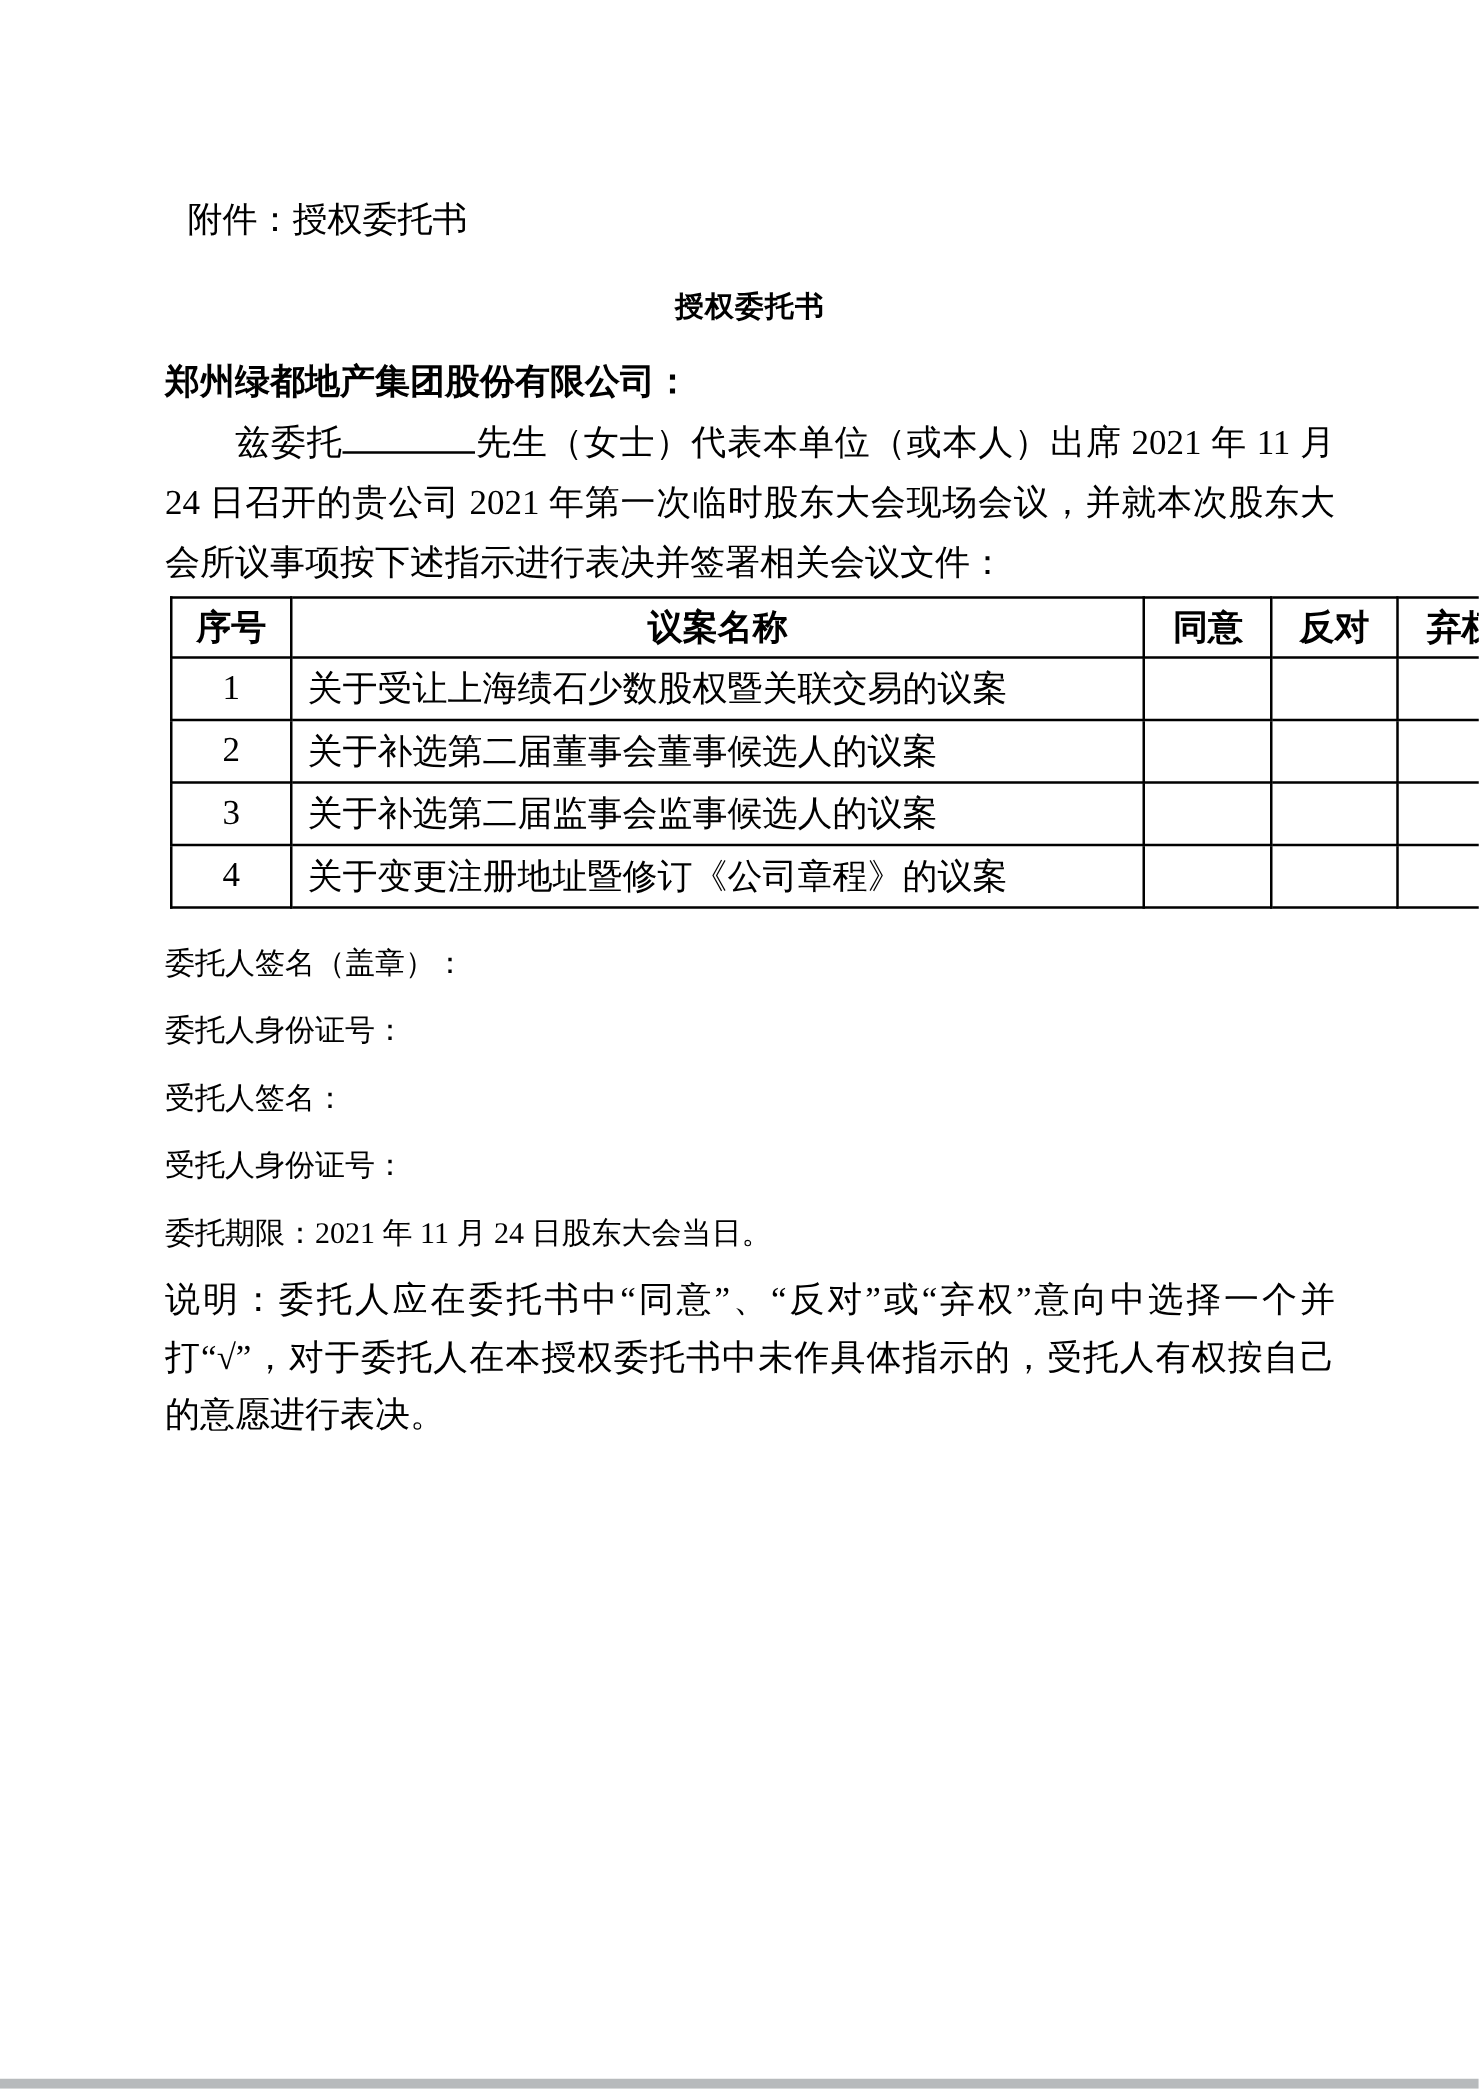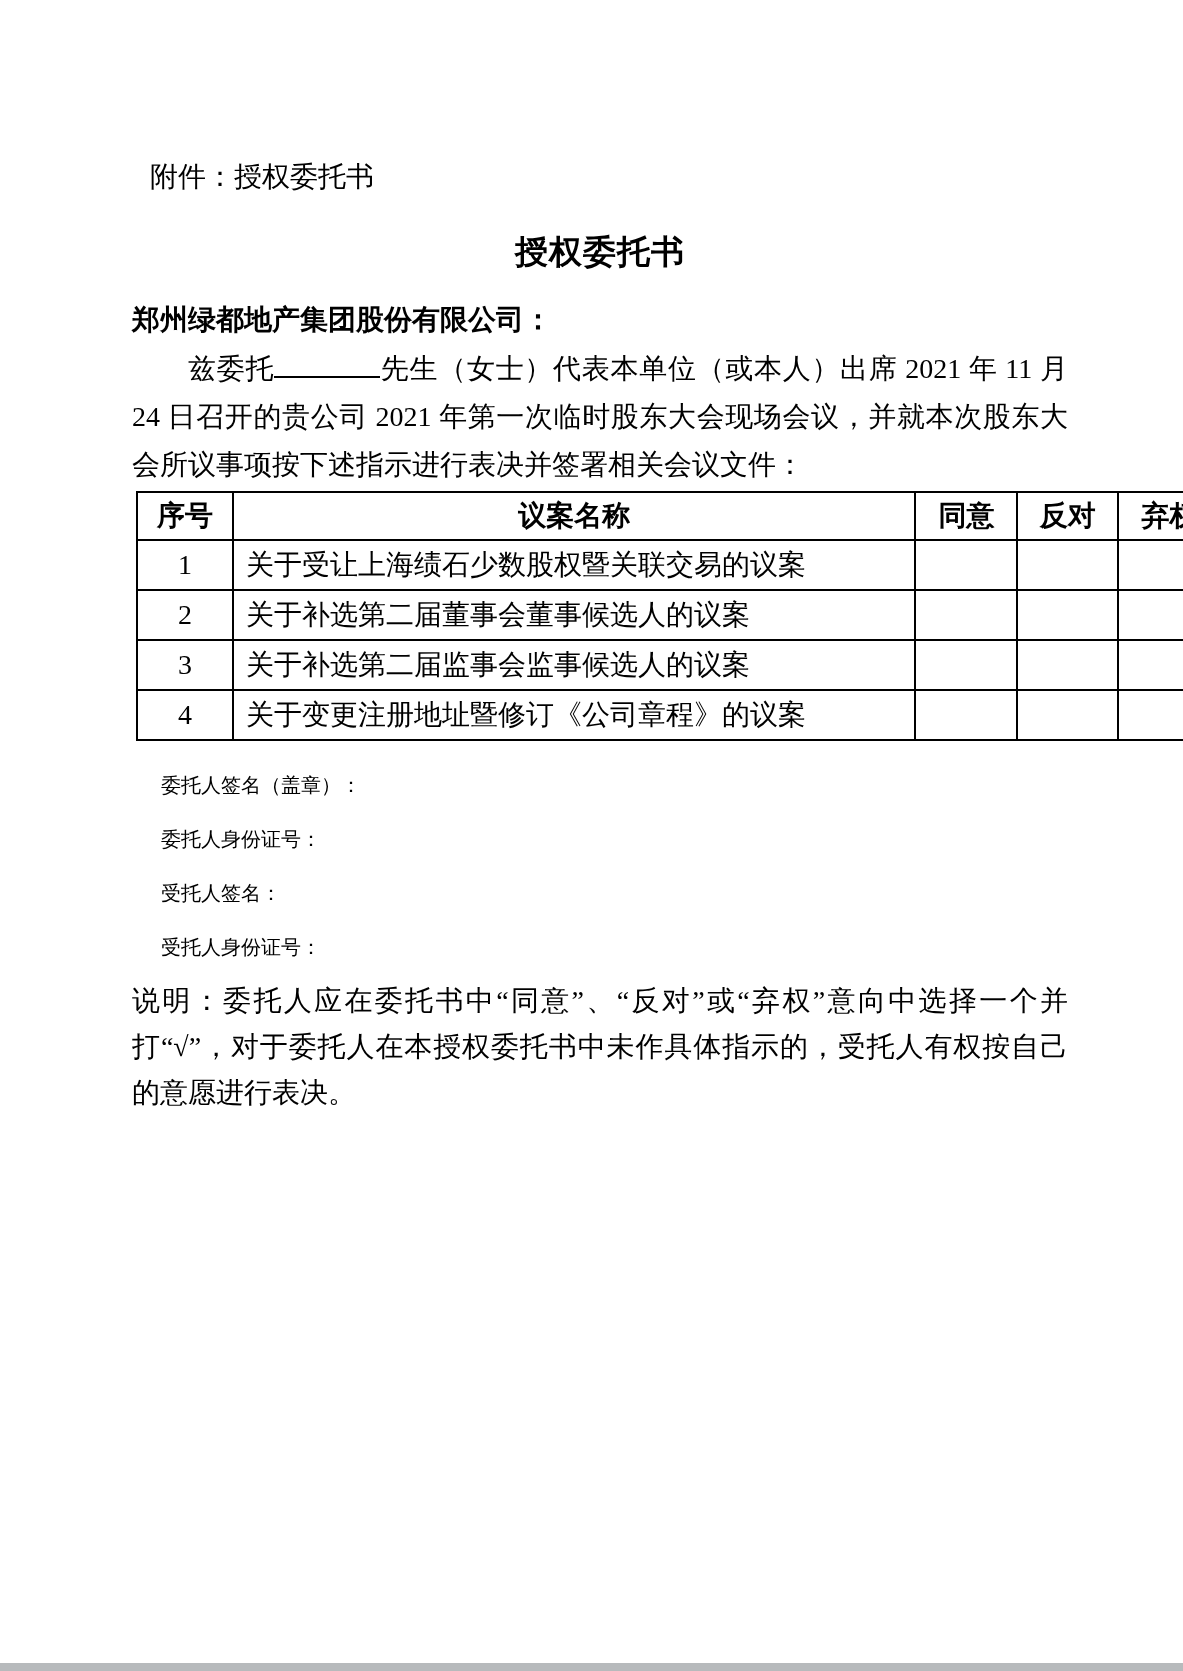--- a/index.html
+++ b/index.html
@@ -17,21 +17,21 @@
     left: 132px;
     top: 160px;
     width: 936px;
   }
   .attachment-line {
     font-size: 28px;
     line-height: 34px;
     padding-left: 18px;
   }
   .doc-title {
-    font-size: 33px;
+    font-size: 23px;
     font-weight: bold;
     text-align: center;
     margin-top: 36px;
     letter-spacing: 1px;
   }
   .salutation {
     font-size: 28px;
     font-weight: bold;
     margin-top: 28px;
     line-height: 34px;
@@ -77,25 +77,24 @@
     text-align: left;
     padding-left: 12px;
   }
   .col-no     { width: 82px;  }
   .col-name   { width: 583px; }
   .col-agree  { width: 87px;  }
   .col-oppose { width: 86px;  }
   .col-abstain{ width: 88px;  }
   .sig-block { margin-top: 27px; }
   .sig-line {
-    font-size: 20px;
+    font-size: 24px;
     line-height: 34px;
     margin-top: 20px;
     height: 34px;
-    margin-left: 29px;
   }
   .sig-line:first-child { margin-top: 0; }
   .note-para {
     margin: 14px 0 2px 0;
     font-size: 28px;
     line-height: 46px;
     text-align: justify;
   }
   .bottom-bar {
     position: absolute;
@@ -168,19 +167,20 @@
         <td></td>
       </tr>
     </tbody>
   </table>
 
   <div class="sig-block">
     <div class="sig-line">委托人签名（盖章）：</div>
     <div class="sig-line">委托人身份证号：</div>
     <div class="sig-line">受托人签名：</div>
     <div class="sig-line">受托人身份证号：</div>
+    <div class="sig-line">委托期限：2021 年 11 月 24 日股东大会当日。</div>
   </div>
 
   <p class="note-para">说明：委托人应在委托书中“同意”、“反对”或“弃权”意向中选择一个并打“√”，对于委托人在本授权委托书中未作具体指示的，受托人有权按自己的意愿进行表决。</p>
 
 </div>
 
 <div class="bottom-bar"></div>
 
 </body></html>

